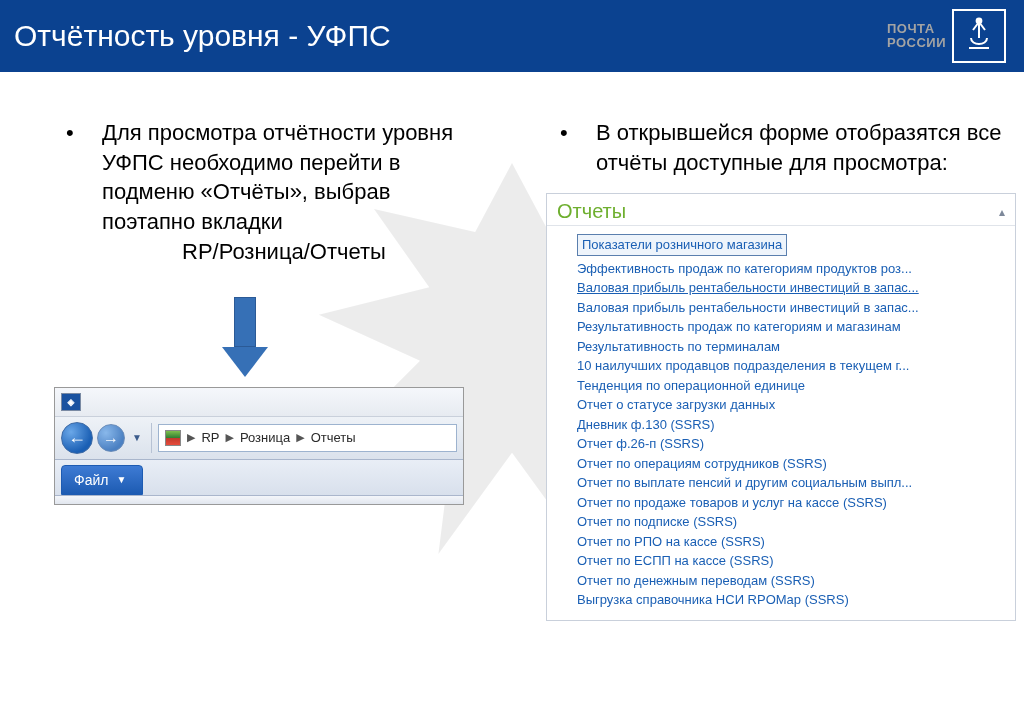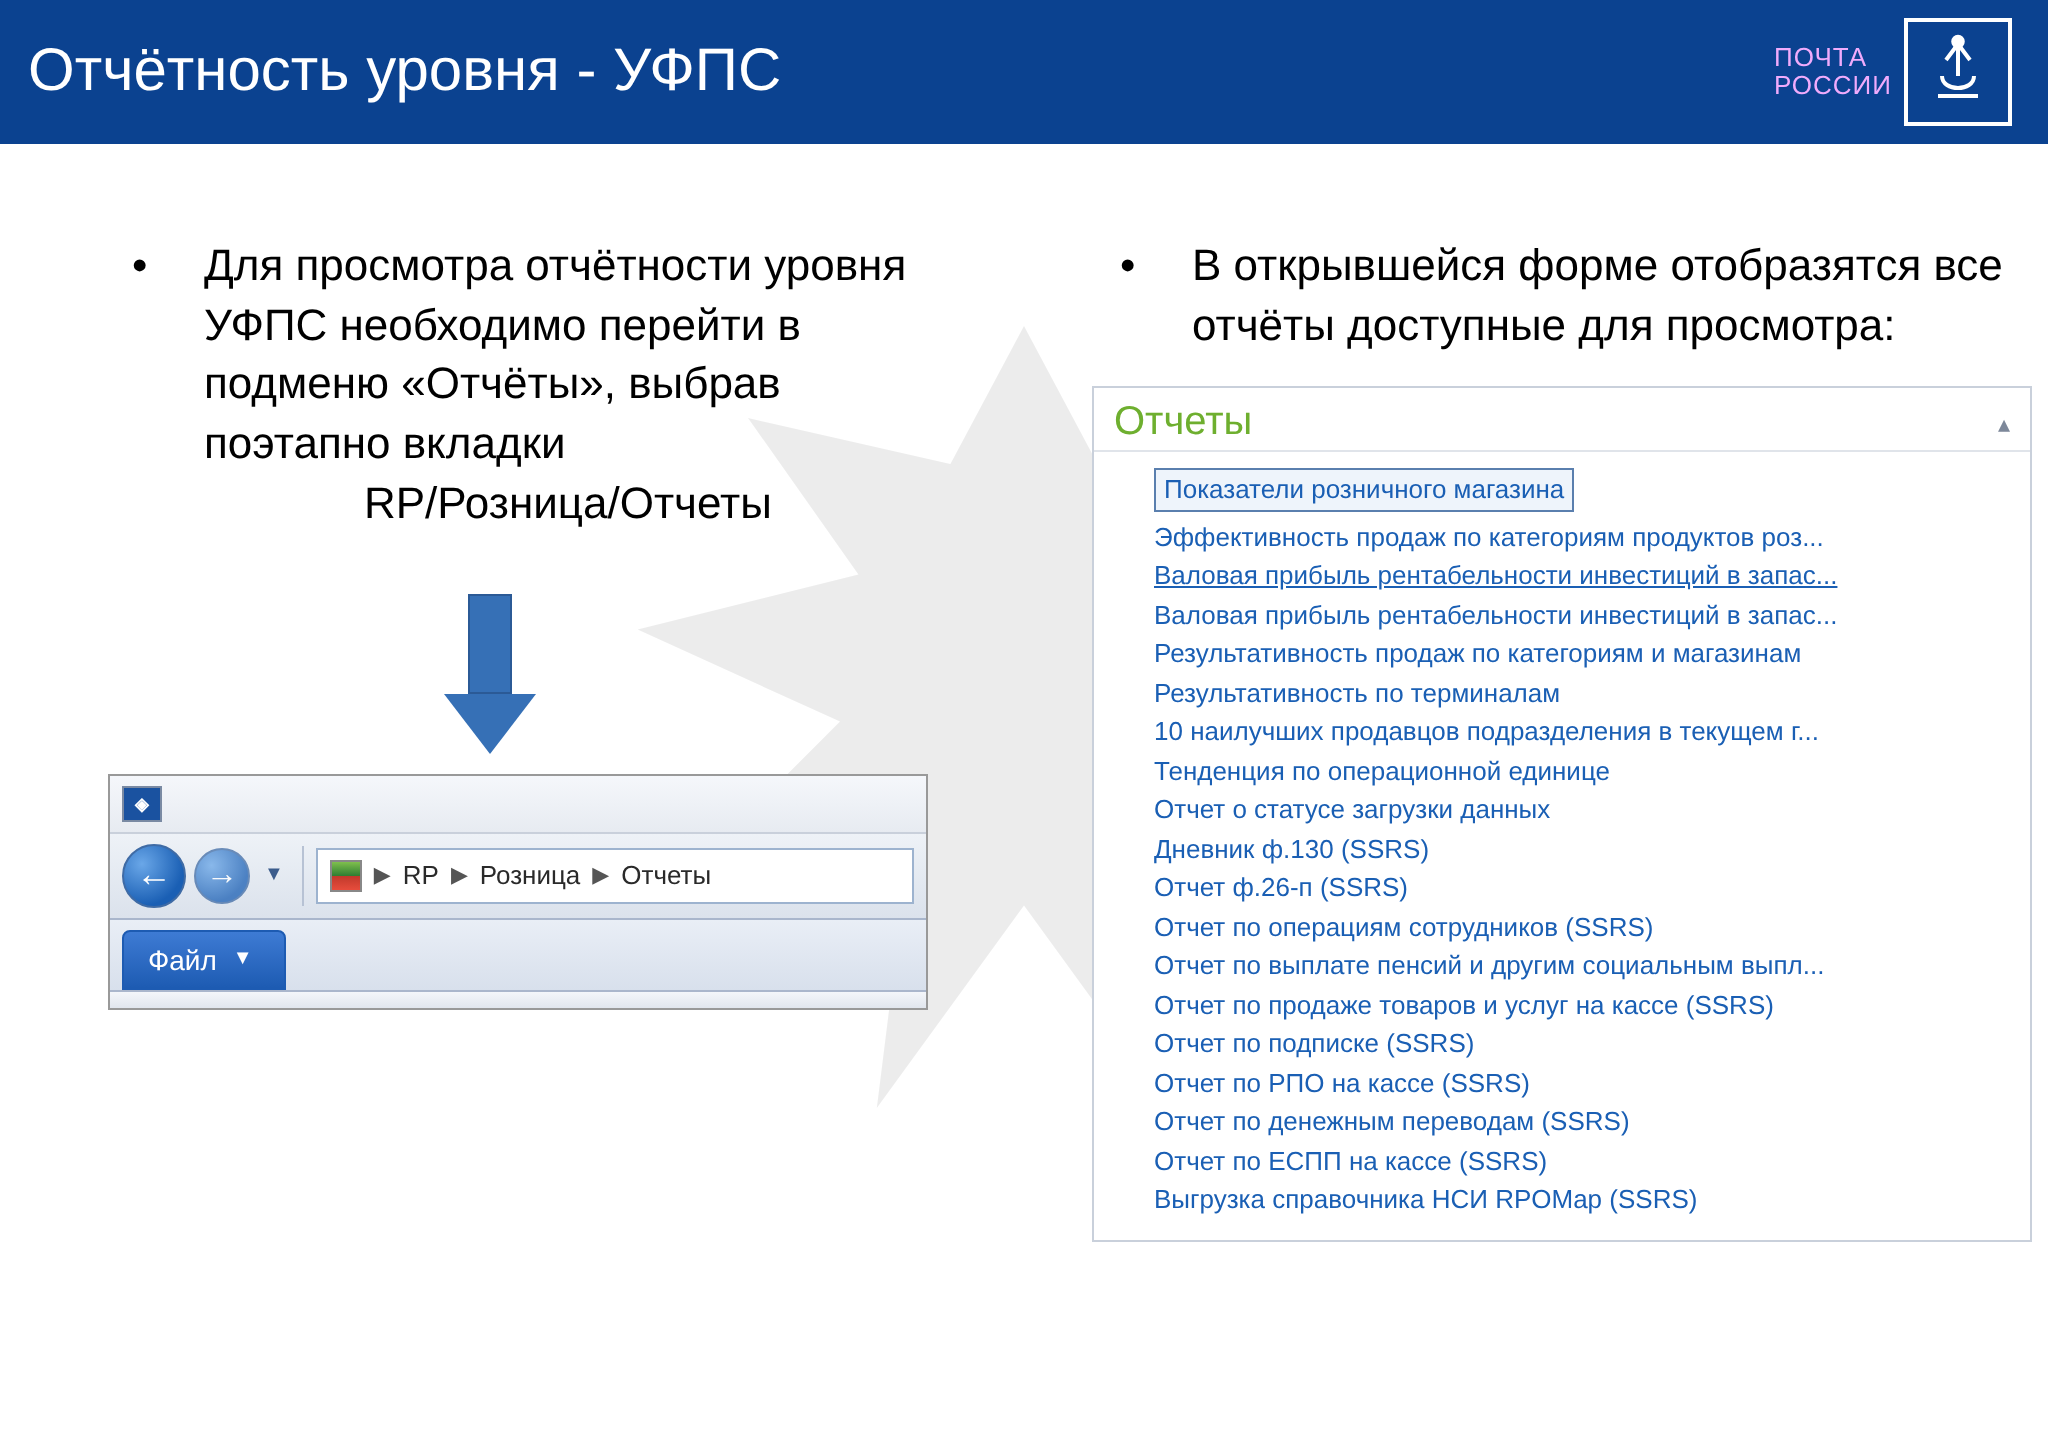--- a/index.html
+++ b/index.html
@@ -24,23 +24,23 @@
     color: #ffffff;
     font-size: 30px;
     font-weight: 400;
   }
   .logo-box {
     display: flex;
     align-items: center;
     gap: 6px;
   }
   .logo-text {
-    color: #f0abfc;
+    color: #a3a3a3;
     font-size: 13px;
-    font-weight: normal;
+    font-weight: bold;
     line-height: 1.1;
     text-align: left;
     letter-spacing: 0.5px;
   }
   .logo-emblem {
     width: 54px;
     height: 54px;
     border: 2px solid #ffffff;
     color: #ffffff;
     display: flex;
@@ -320,19 +320,19 @@
         <div class="rep">10 наилучших продавцов подразделения в текущем г...</div>
         <div class="rep">Тенденция по операционной единице</div>
         <div class="rep">Отчет о статусе загрузки данных</div>
         <div class="rep">Дневник ф.130 (SSRS)</div>
         <div class="rep">Отчет ф.26-п (SSRS)</div>
         <div class="rep">Отчет по операциям сотрудников (SSRS)</div>
         <div class="rep">Отчет по выплате пенсий и другим социальным выпл...</div>
         <div class="rep">Отчет по продаже товаров и услуг на кассе (SSRS)</div>
         <div class="rep">Отчет по подписке (SSRS)</div>
         <div class="rep">Отчет по РПО на кассе (SSRS)</div>
+        <div class="rep">Отчет по ЕСПП на кассе (SSRS)</div>
         <div class="rep">Отчет по денежным переводам (SSRS)</div>
-        <div class="rep">Отчет по ЕСПП на кассе (SSRS)</div>
         <div class="rep">Выгрузка справочника НСИ RPOMap (SSRS)</div>
       </div>
     </div>
   </div>
 </div>
 
 </body></html>

